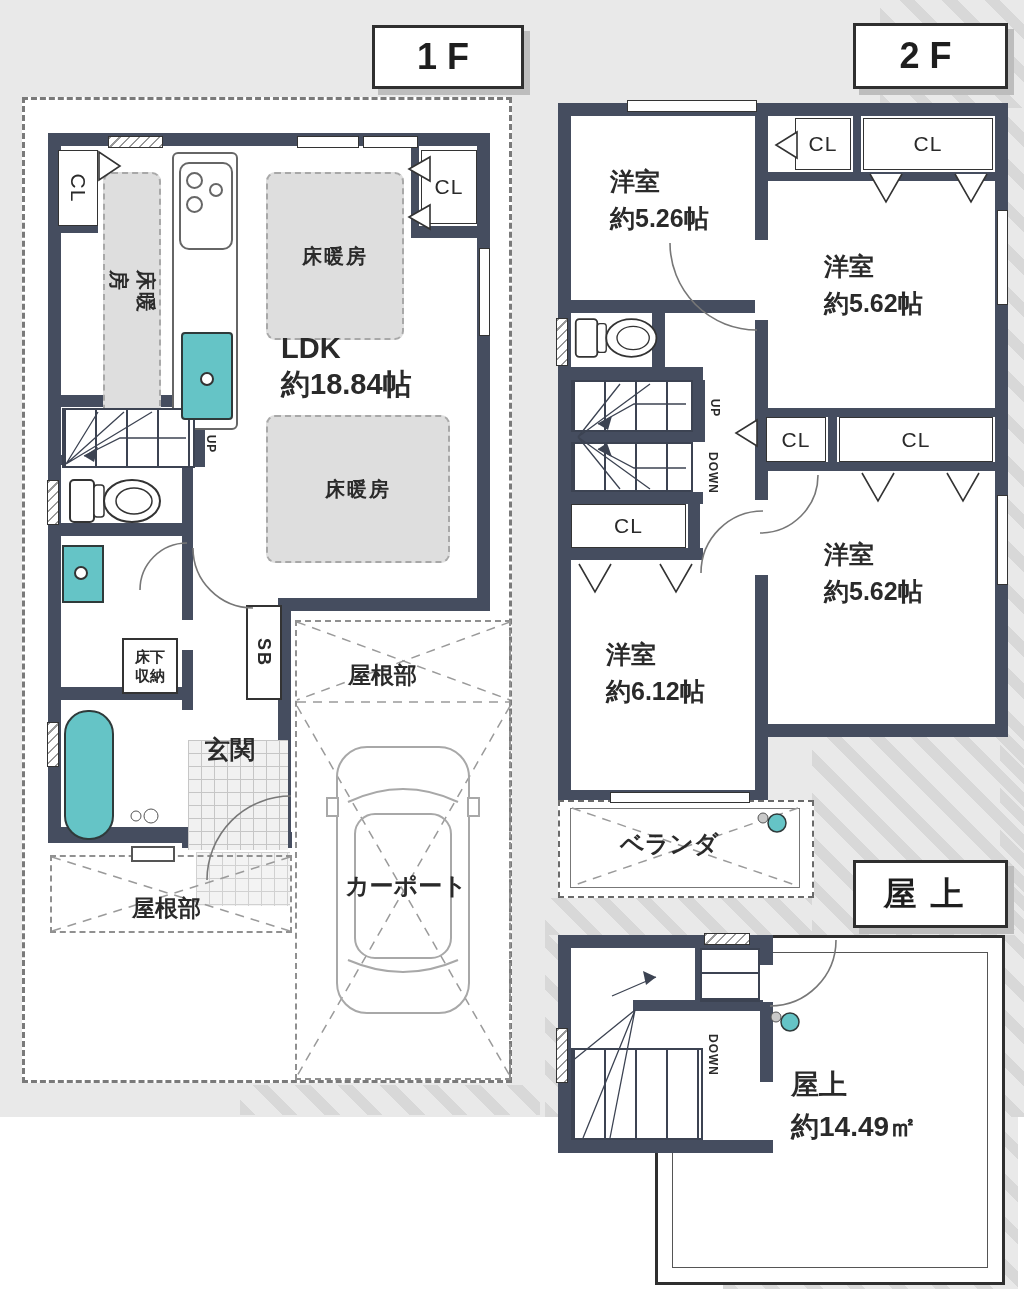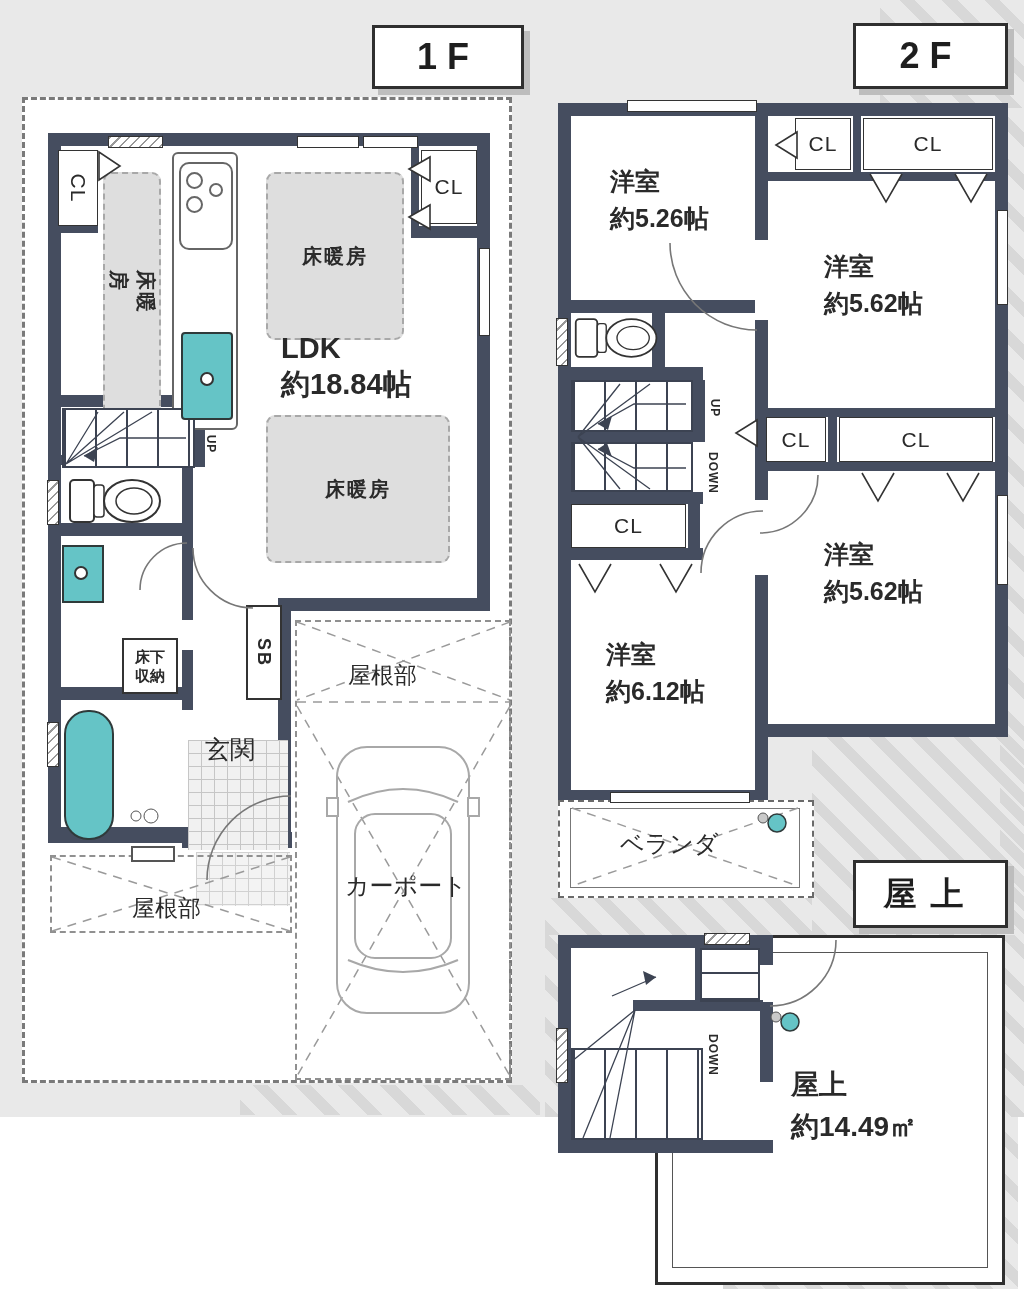--- a/index.html
+++ b/index.html
@@ -14,21 +14,21 @@
   .dashbox{position:absolute;border:2px dashed #909090;box-sizing:border-box;z-index:2}
   .win{position:absolute;background:#fff;border:1.5px solid #333;box-sizing:border-box;z-index:3}
   .tick{background-image:repeating-linear-gradient(135deg,#999 0 1.5px,transparent 1.5px 7px);background-color:#fff}
   .fh{position:absolute;background:#dedede;border:2px dashed #a8a8a8;border-radius:9px;box-sizing:border-box;
       display:flex;align-items:center;justify-content:center;z-index:2}
   .fh span{font-size:20px;font-weight:600;letter-spacing:2px}
   .clin{position:absolute;background:#fff;border:1.5px solid #333;box-sizing:border-box;
       display:flex;align-items:center;justify-content:center;z-index:3}
   .box{position:absolute;background:#fff;border:2px solid #333;box-sizing:border-box;
       display:flex;align-items:center;justify-content:center;z-index:3}
-  .lbl{position:absolute;font-weight:400;white-space:nowrap;z-index:6}
+  .lbl{position:absolute;font-weight:700;white-space:nowrap;z-index:6}
   .cl-t{font-size:21px;letter-spacing:1px}
   .rot{transform:rotate(90deg)}
   .cen{display:flex;align-items:center;justify-content:center}
   .roomlbl{position:absolute;z-index:6;font-size:25px;font-weight:600;line-height:37px;white-space:nowrap}
   .stairs{position:absolute;background-color:#fff;border:2px solid #3c4352;box-sizing:border-box;z-index:2;
       background-image:repeating-linear-gradient(90deg,#3c4352 0 2px,transparent 2px 31px)}
   .stairsh{position:absolute;background-color:#fff;border:2px solid #3c4352;box-sizing:border-box;z-index:2;
       background-image:repeating-linear-gradient(0deg,#3c4352 0 2px,transparent 2px 26px)}
   .tile{position:absolute;background-color:#f1f1f1;z-index:2;
       background-image:linear-gradient(#c6c6c6 1px,transparent 1px),linear-gradient(90deg,#c6c6c6 1px,transparent 1px);

